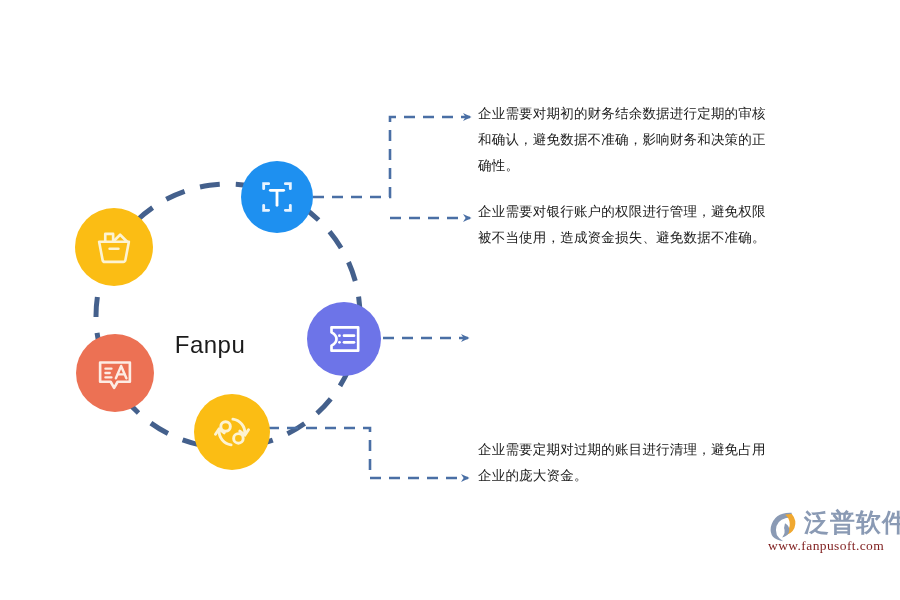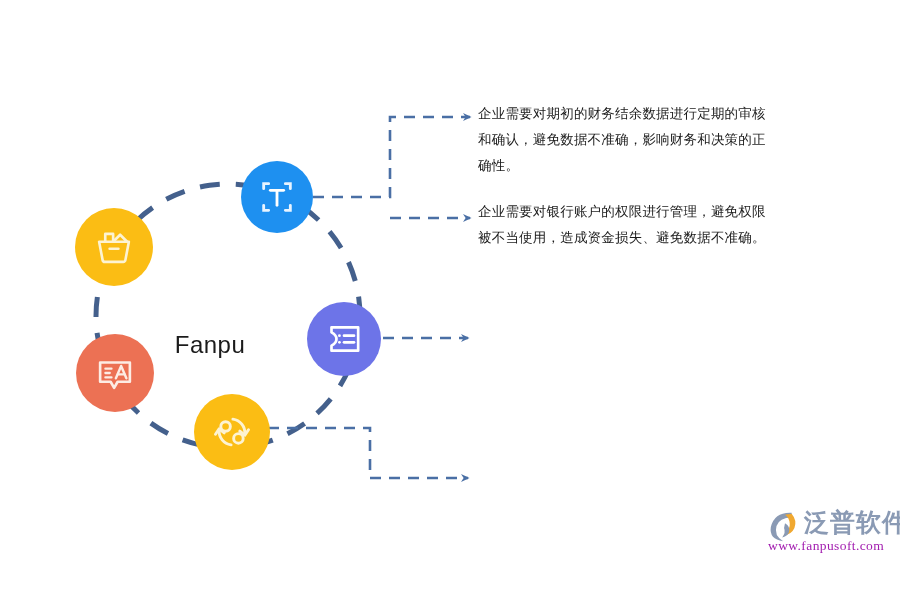--- a/index.html
+++ b/index.html
@@ -102,21 +102,21 @@
     font-family: "DejaVu Sans", "Liberation Sans", sans-serif;
     font-weight: bold;
     letter-spacing: 1px;
     white-space: nowrap;
   }
   #watermark-url {
     position: absolute;
     left: 2px;
     top: 30px;
     font-size: 13.5px;
-    color: #a21caf;
+    color: #7f1d1d;
     font-family: "Liberation Serif", "DejaVu Serif", serif;
     letter-spacing: 0.4px;
     white-space: nowrap;
   }
 </style>
 </head>
 <body>
 
 <div id="canvas">
 
@@ -187,20 +187,21 @@
       <path d="M15.5 25 L10 20.5 L6 26.5" fill="none" stroke="#fdf3d2" stroke-width="3.2" stroke-linecap="round" stroke-linejoin="round"></path>
       <circle cx="17" cy="18" r="5.2" fill="none" stroke="#fdf3d2" stroke-width="3.2"></circle>
       <circle cx="31" cy="31" r="5.2" fill="none" stroke="#fdf3d2" stroke-width="3.2"></circle>
     </svg>
   </div>
 
   <div id="center-label">Fanpu</div>
 
   <div class="desc" id="desc-1">企业需要对期初的财务结余数据进行定期的审核和确认，避免数据不准确，影响财务和决策的正确性。</div>
   <div class="desc" id="desc-2">企业需要对银行账户的权限进行管理，避免权限被不当使用，造成资金损失、避免数据不准确。</div>
+  <div class="desc" id="desc-4">企业需要定期对过期的账目进行清理，避免占用企业的庞大资金。</div>
 
   <div id="watermark">
     <svg id="watermark-mark" viewBox="0 0 40 36">
       <path d="M27 3 Q9 2 5 18 Q3 31 18 33 Q8 27 11 17 Q14 8 27 8 Z" fill="#8a9ab4"></path>
       <path d="M27 4 Q33 11 30 19 Q27 26 18 27 Q26 21 25 14 Q24.4 8 20 5 Z" fill="#f0a830"></path>
       <path d="M20 14 Q26 17 24 24 Q22 28 17 29 Q21 24 19 19 Z" fill="#8a9ab4"></path>
     </svg>
     <div id="watermark-name">泛普软件</div>
     <div id="watermark-url">www.fanpusoft.com</div>
   </div>

